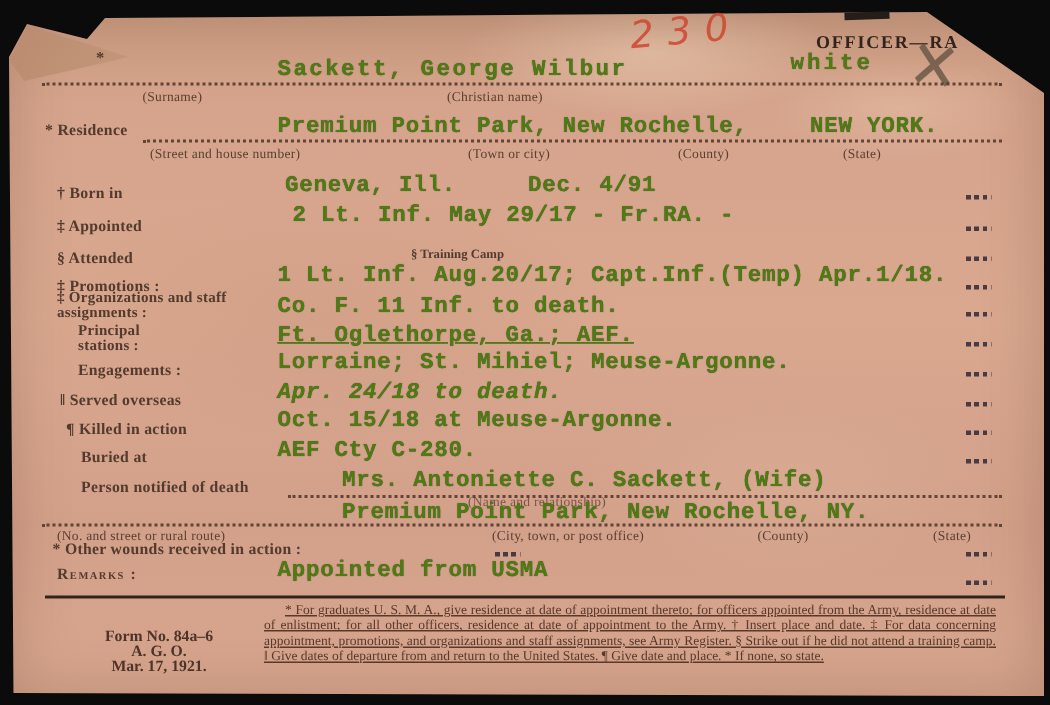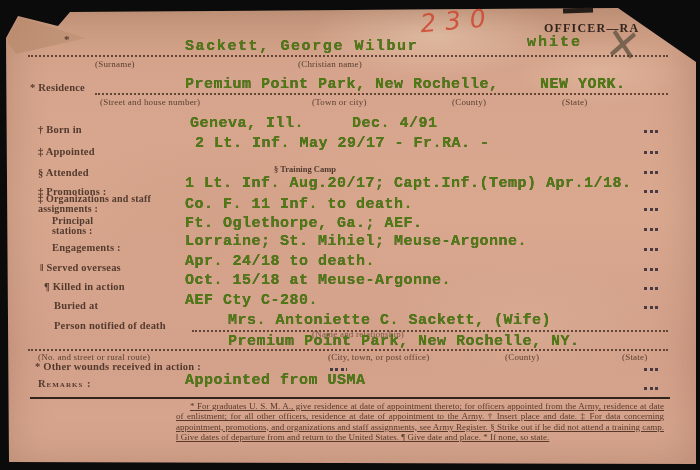--- a/index.html
+++ b/index.html
@@ -88,31 +88,31 @@
     <span class="abs typed" style="left:185px;top:175px;">1 Lt. Inf. Aug.20/17; Capt.Inf.(Temp) Apr.1/18.</span>
     <div class="abs dash" style="left:644px;top:190px;"></div>
   </div>
   <div>
     <span class="abs printed" style="left:38px;top:194px;width:150px;line-height:9.5px;font-size:10px;white-space:normal;display:block;">‡ Organizations and staff assignments :</span>
     <span class="abs typed" style="left:185px;top:196px;">Co. F. 11 Inf. to death.</span>
     <div class="abs dash" style="left:644px;top:208px;"></div>
   </div>
   <div>
     <span class="abs printed" style="left:52px;top:216px;width:70px;line-height:9.5px;font-size:10px;white-space:normal;display:block;">Principal stations :</span>
-    <span class="abs typed" style="left:185px;top:215px;">Ft. Oglethorpe, Ga.; AEF.</span>
+    <span class="abs typed" style="left:185px;top:215px;text-decoration:underline;">Ft. Oglethorpe, Ga.; AEF.</span>
     <div class="abs dash" style="left:644px;top:228px;"></div>
   </div>
   <div>
     <span class="abs printed" style="left:52px;top:242px;">Engagements :</span>
     <span class="abs typed" style="left:185px;top:233px;">Lorraine; St. Mihiel; Meuse-Argonne.</span>
     <div class="abs dash" style="left:644px;top:248px;"></div>
   </div>
   <div>
     <span class="abs printed" style="left:40px;top:262px;text-align:right;">‖ Served overseas</span>
-    <span class="abs typed" style="left:185px;top:253px;">Apr. 24/18 to death.</span>
+    <span class="abs typed" style="left:185px;top:253px;font-style:italic;">Apr. 24/18 to death.</span>
     <div class="abs dash" style="left:644px;top:268px;"></div>
   </div>
   <div>
     <span class="abs printed" style="left:44px;top:281px;">¶ Killed in action</span>
     <span class="abs typed" style="left:185px;top:272px;">Oct. 15/18 at Meuse-Argonne.</span>
     <div class="abs dash" style="left:644px;top:287px;"></div>
   </div>
   <div>
     <span class="abs printed" style="left:54px;top:300px;">Buried at</span>
     <span class="abs typed" style="left:185px;top:292px;">AEF Cty C-280.</span>
@@ -134,14 +134,19 @@
 
   <span class="abs printed" style="left:35px;top:361px;">* Other wounds received in action :</span>
   <div class="abs dash" style="left:330px;top:368px;"></div>
   <div class="abs dash" style="left:644px;top:368px;"></div>
 
   <span class="abs printed remarks-label" style="left:38px;top:378px;">Remarks :</span>
   <span class="abs typed" style="left:185px;top:372px;">Appointed from USMA</span>
   <div class="abs dash" style="left:644px;top:387px;"></div>
 
   <div class="abs rule" style="left:30px;top:397px;width:640px;"></div>
+  <div class="abs formblock" style="left:40px;top:420px;width:132px;">
+    <div>Form No. 84a–6</div>
+    <div>A. G. O.</div>
+    <div>Mar. 17, 1921.</div>
+  </div>
   <div class="abs fineprint" style="left:176px;top:401px;width:488px;">* For graduates U. S. M. A., give residence at date of appointment thereto; for officers appointed from the Army, residence at date of enlistment; for all other officers, residence at date of appointment to the Army.  † Insert place and date.  ‡ For data concerning appointment, promotions, and organizations and staff assignments, see Army Register.  § Strike out if he did not attend a training camp.  ‖ Give dates of departure from and return to the United States.  ¶ Give date and place.  * If none, so state.</div>
 </div>
 
 </body></html>

